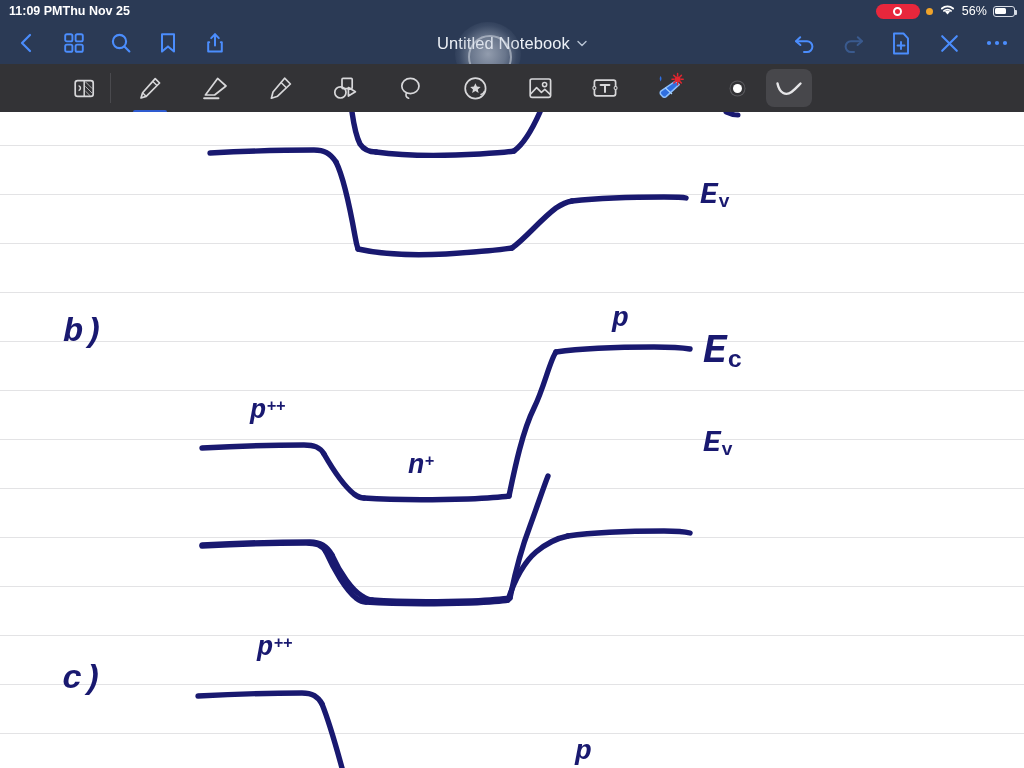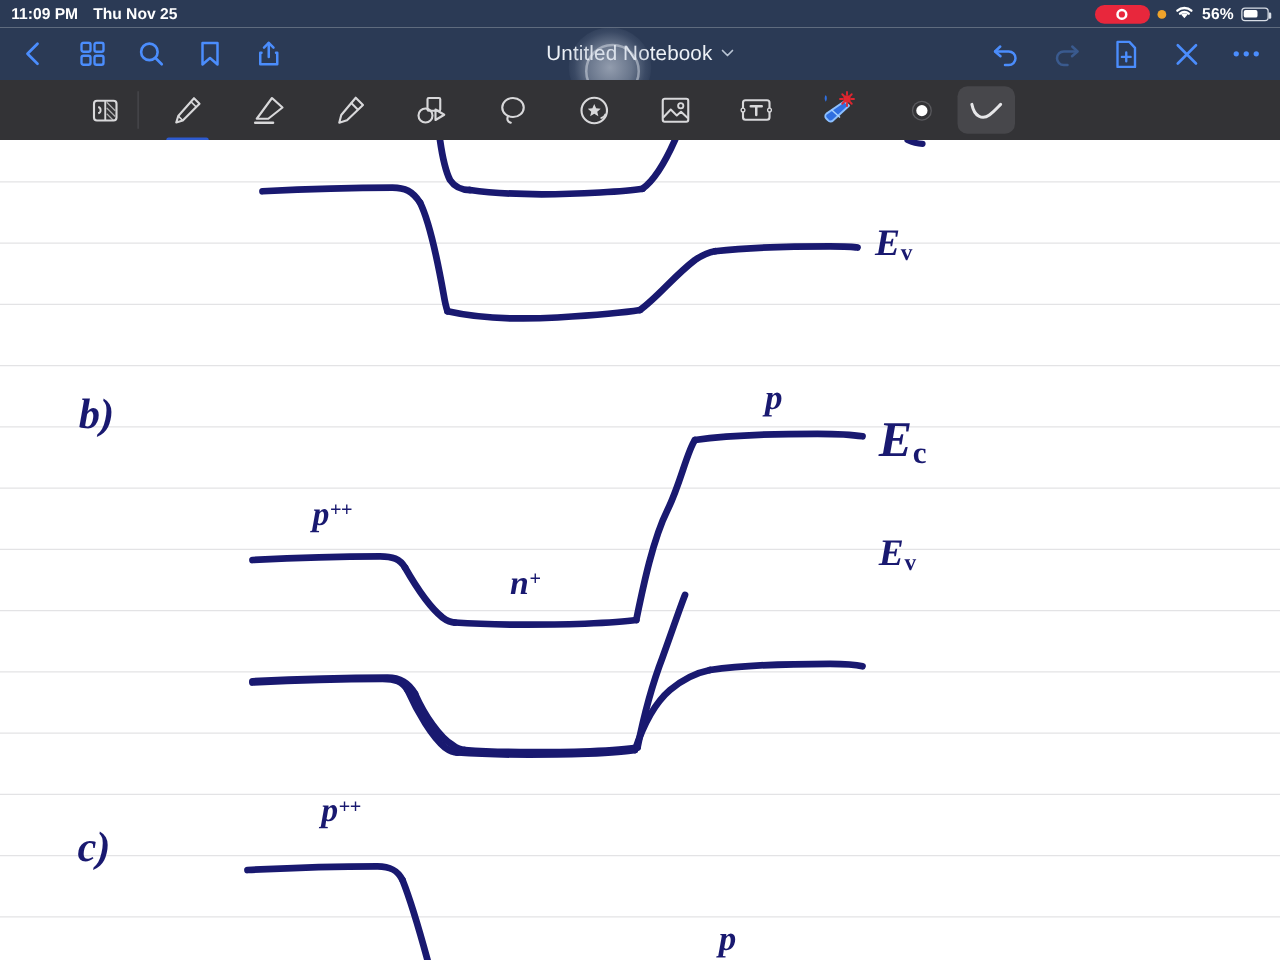--- a/index.html
+++ b/index.html
@@ -12,34 +12,34 @@
   #app{position:relative;width:1024px;height:768px;overflow:hidden;}
 
   
   .statusbar{
     position:absolute;left:0;top:0;width:1024px;height:22px;
     background:#2b3a55;
     display:flex;align-items:center;
     color:#ffffff;font-size:12.5px;font-weight:600;
     padding:0 9px;box-sizing:border-box;
   }
-  .sb-left{display:flex;align-items:flex-start;gap:12px;}
+  .sb-left{display:flex;align-items:flex-start;}
   .sb-spacer{flex:1;}
   .sb-right{display:flex;align-items:center;gap:6px;}
   .rec-pill{
     width:44px;height:15px;border-radius:8px;background:#e8273c;
     display:flex;align-items:center;justify-content:center;
   }
   .rec-ring{
     width:9px;height:9px;border-radius:50%;
     border:2px solid #ffffff;box-sizing:border-box;
     background:#e8273c;
   }
   .orange-dot{width:7px;height:7px;border-radius:50%;background:#f0a32a;}
-  .batt-pct{font-size:12.5px;font-weight:700;letter-spacing:0.1px;}
+  .batt-pct{font-size:12.5px;font-weight:400;letter-spacing:0.1px;}
   .batt{
     position:relative;width:22px;height:11px;border:1.2px solid #d8dde6;
     border-radius:3px;box-sizing:border-box;
   }
   .batt:after{
     content:"";position:absolute;right:-3.2px;top:3px;width:2px;height:5px;
     background:#d8dde6;border-radius:0 1px 1px 0;
   }
   .batt-fill{position:absolute;left:1.2px;top:1.2px;bottom:1.2px;width:11px;background:#ffffff;border-radius:1.5px;}
 
@@ -111,21 +111,21 @@
   .paper{
     position:absolute;left:0;top:112px;width:1024px;height:656px;
     background:#ffffff;overflow:hidden;
   }
   .rule{
     position:absolute;left:0;width:1024px;height:1px;background:#e3e3e5;
   }
   .ink{position:absolute;left:0;top:0;width:1024px;height:656px;}
   .hw{
     position:absolute;color:#191970;
-    font-family:Liberation Serif, serif;
+    font-family:Liberation Mono, monospace;
     font-weight:700;font-style:italic;
     white-space:nowrap;line-height:1;
     user-select:none;
   }
   .hw .sub{font-size:.62em;vertical-align:-0.22em;margin-left:.5px;font-style:normal;}
   .hw .sup{font-size:.60em;vertical-align:0.42em;margin-left:.5px;font-style:normal;letter-spacing:-0.5px;}
 </style>
 </head>
 <body>
 

